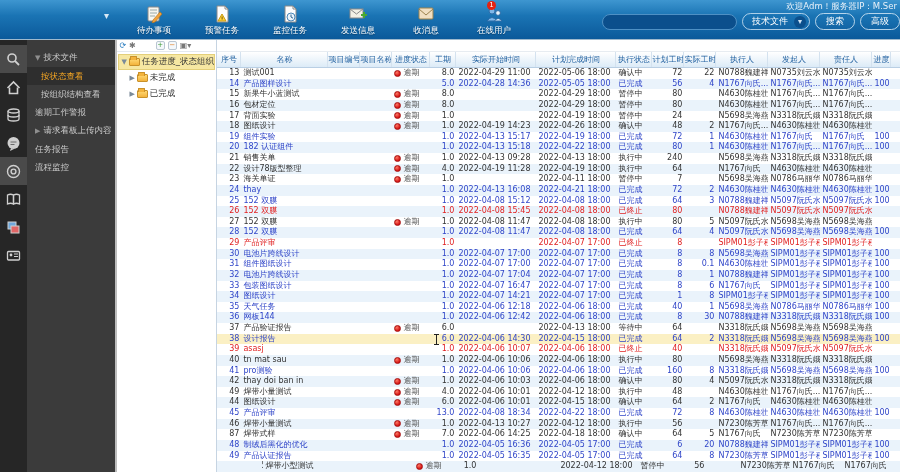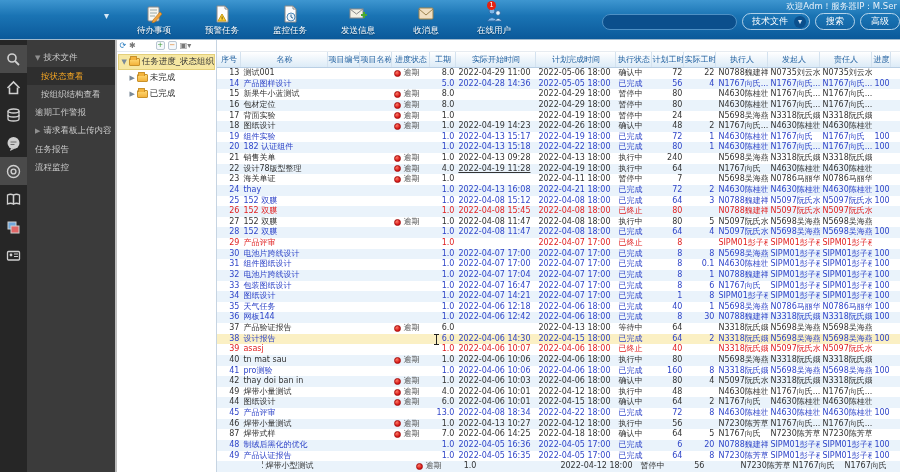--- a/index.html
+++ b/index.html
@@ -425,21 +425,21 @@
           <div class="td " style="width: 52px;">N3318阮氏娥</div>
           <div class="td r" style="width: 19px;"></div>
         </div>
         <div class="tr tone-n alt">
           <div class="td r" style="width: 24px;">22</div>
           <div class="td " style="width: 87px;"><span class="namelink">设计78版型整理</span></div>
           <div class="td " style="width: 32px;"></div>
           <div class="td " style="width: 32px;"></div>
           <div class="td " style="width: 38px;"><span class="ovd"><span class="ovd-dot"></span>逾期</span></div>
           <div class="td r" style="width: 26px;">4.0</div>
-          <div class="td " style="width: 80px; text-decoration: underline;">2022-04-19 11:28</div>
+          <div class="td " style="width: 80px;">2022-04-19 11:28</div>
           <div class="td " style="width: 80px;">2022-04-19 18:00</div>
           <div class="td " style="width: 36px;">执行中</div>
           <div class="td r" style="width: 32px;">64</div>
           <div class="td r" style="width: 32px;"></div>
           <div class="td " style="width: 52px;">N1767向氏</div>
           <div class="td " style="width: 52px;">N4630陈桂壮</div>
           <div class="td " style="width: 52px;">N4630陈桂壮</div>
           <div class="td r" style="width: 19px;"></div>
         </div>
         <div class="tr tone-n">

